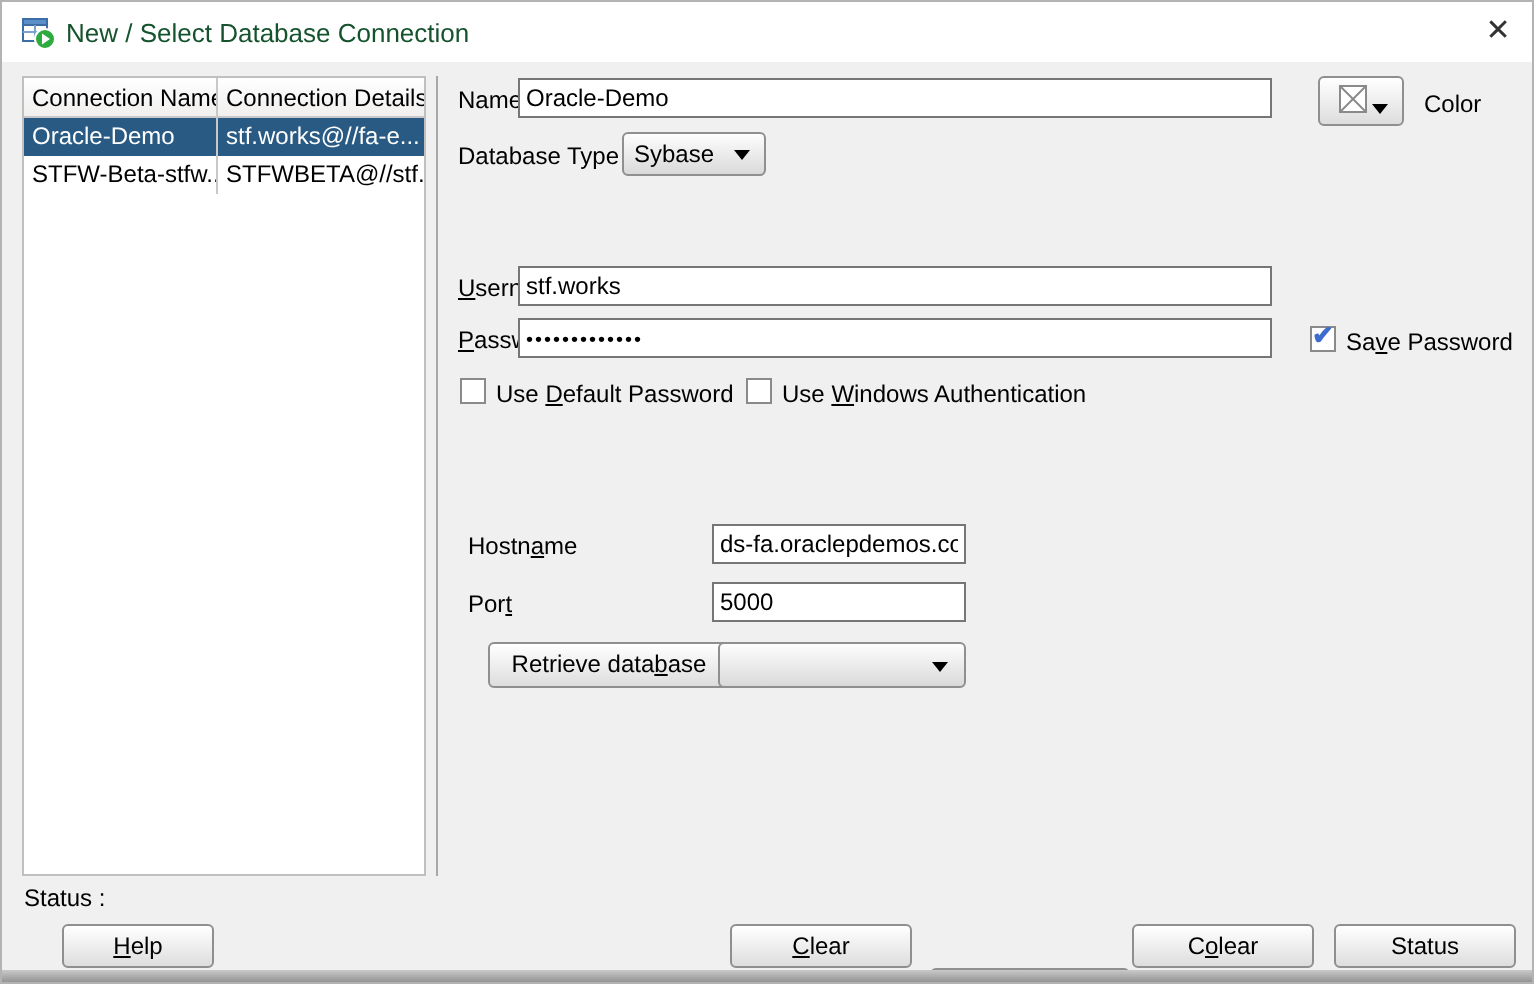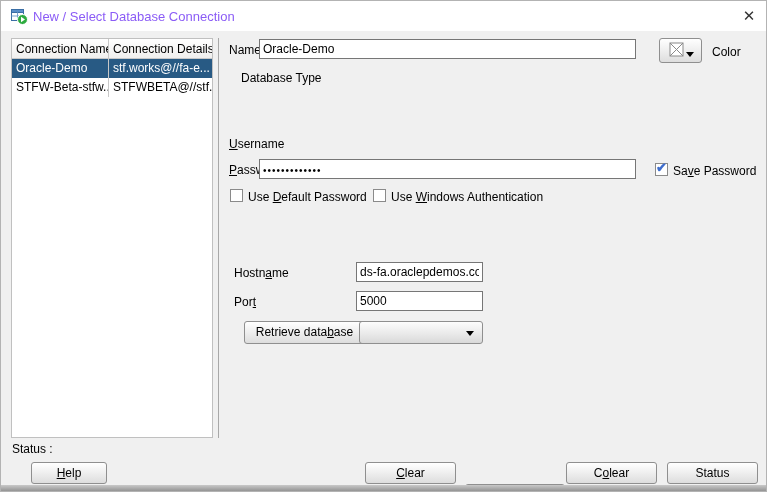--- a/index.html
+++ b/index.html
@@ -1,21 +1,21 @@
 <!DOCTYPE html>
 <html><head>
 <meta charset="utf-8">
 <style>
   * { margin:0; padding:0; box-sizing:border-box; }
   html,body { width:767px; height:492px; font-family:"Liberation Sans", sans-serif; background:#fff; }
   #dialog { position:relative; width:767px; height:492px; background:#f0f0f0; border:1px solid #b3b3b3; overflow:hidden; font-size:12px; color:#000; }
 
   
   .titlebar { position:absolute; left:0; top:0; width:100%; height:30px; background:#ffffff; }
-  .title-text { position:absolute; left:32px; top:8px; font-size:13px; color:#8b5cf6; }
+  .title-text { position:absolute; left:32px; top:8px; font-size:13px; color:#14532d; }
   .title-icon { position:absolute; left:10px; top:7px; width:17px; height:17px; }
   .close-btn { position:absolute; left:735px; top:3px; width:26px; height:24px; text-align:center; font-size:15px; color:#333; line-height:24px; cursor:default; }
 
   
   .conn-table { position:absolute; left:10px; top:37px; width:202px; height:400px; background:#fff; border:1px solid #c0c0c0; }
   .conn-header { display:flex; height:20px; background:linear-gradient(#ffffff,#f0efee); border-bottom:1px solid #c8c8c8; }
   .conn-header .col { padding:3px 0 12px 4px; overflow:hidden; white-space:nowrap; }
   .col-name { width:97px; border-right:1px solid #c8c8c8; }
   .col-details { flex:1; }
   .conn-row { display:flex; height:19px; }
@@ -79,23 +79,28 @@
   <div class="btn" style="left:658px; top:37px; width:43px; height:25px;">
     <svg width="16" height="16" viewBox="0 0 16 16" style="position:absolute; left:9px; top:3px;">
       <rect x="1" y="1" width="13" height="13" fill="#ffffff" stroke="#8a8a8a"></rect>
       <line x1="1" y1="1" x2="14" y2="14" stroke="#8a8a8a"></line>
       <line x1="14" y1="1" x2="1" y2="14" stroke="#8a8a8a"></line>
     </svg>
     <span class="arrow-down" style="left:26px; top:13px;"></span>
   </div>
   <span class="lbl" style="left:711px; top:44px;">Color</span>
 
-  <span class="lbl" style="left:240px; top:70px;">Database Type</span>
+  <span class="lbl" style="left:228px; top:70px;">Database Type</span>
+  <div class="combo" style="left:310px; top:65px; width:72px; height:22px;">
+    <span class="val">Sybase</span>
+    <span class="arrow-down" style="right:7px; top:8px;"></span>
+  </div>
 
   <span class="lbl" style="left:228px; top:136px;"><span></span><span class="mn">U</span><span>sername</span></span>
+  <input class="tf" style="left: 258px; top: 132px; width: 377px;" readonly="" value="stf.works">
 
   <span class="lbl" style="left:228px; top:162px;"><span></span><span class="mn">P</span><span>assword</span></span>
   <input class="tf" style="left: 258px; top: 158px; width: 377px; font-size: 10px; letter-spacing: 1px; padding-top: 4px;" readonly="" value="•••••••••••••">
 
   <span class="cb" style="left:654px; top:162px;">
       <span class="check">✔</span>
     </span>
   <span class="lbl" style="left:672px; top:163px;"><span>Sa</span><span class="mn">v</span><span>e Password</span></span>
 
   <span class="cb" style="left:229px; top:188px;"></span>

